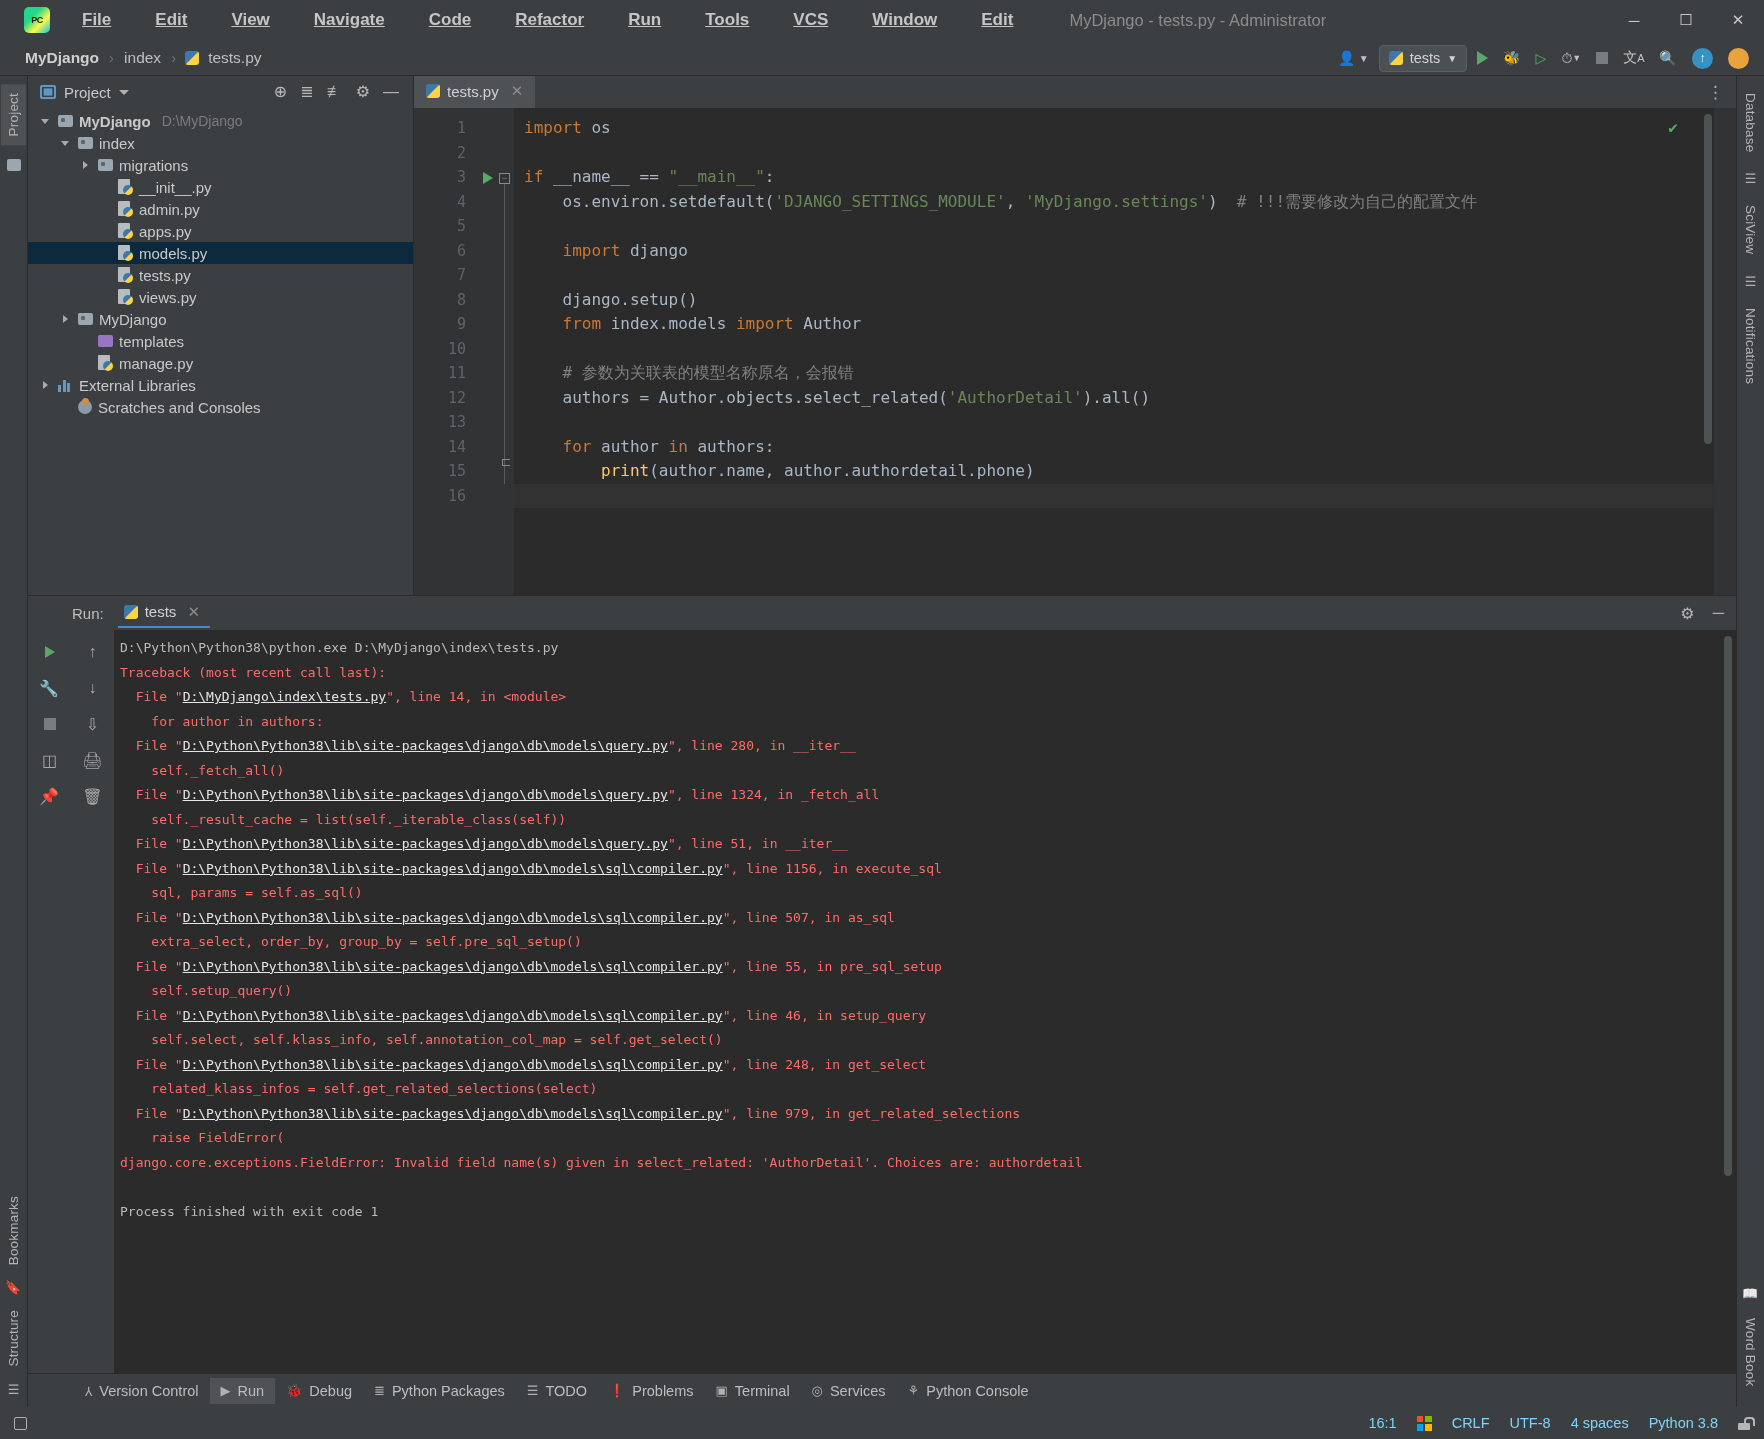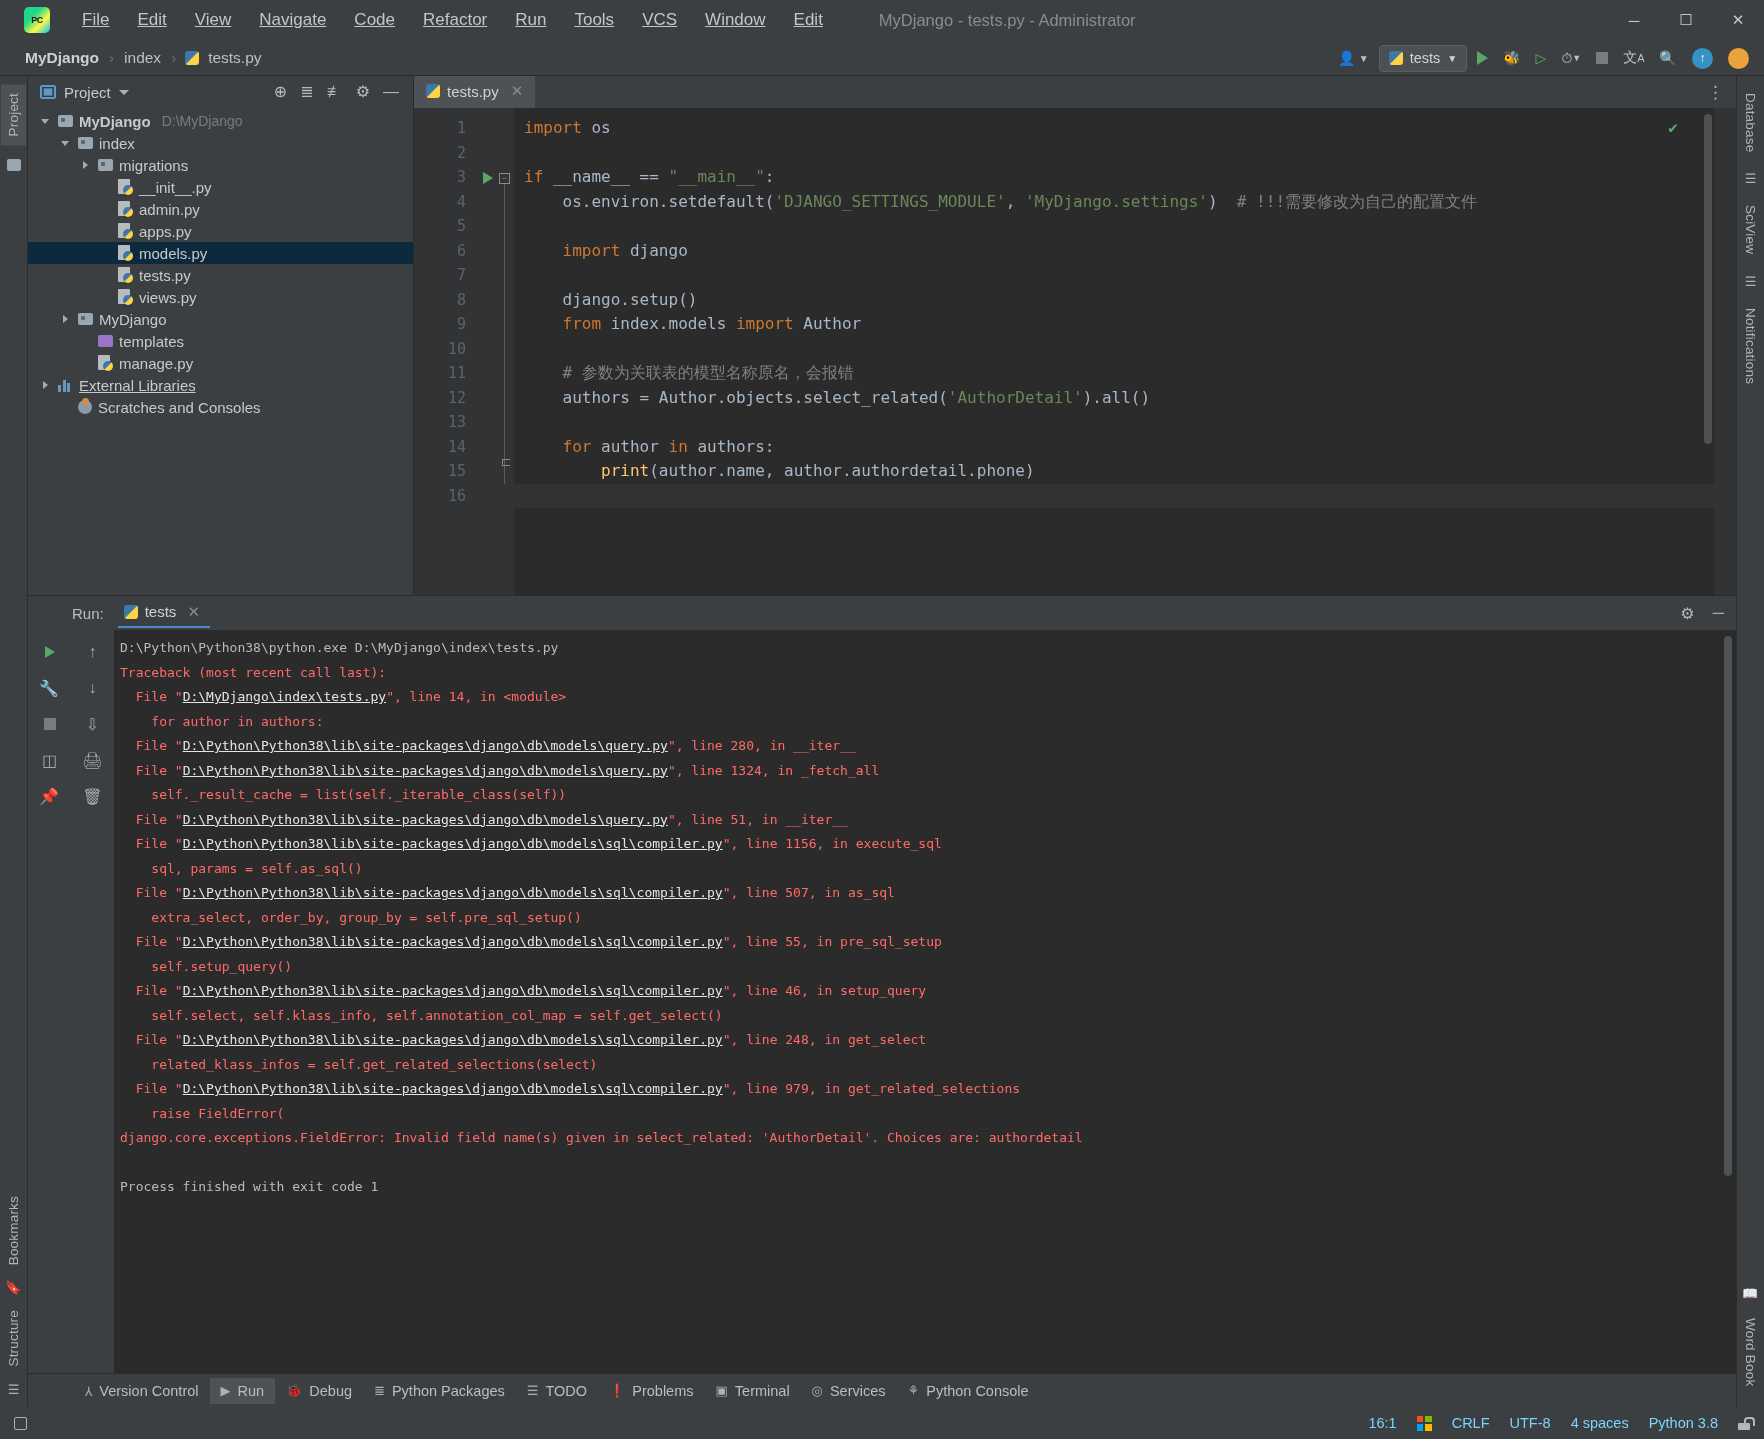--- a/index.html
+++ b/index.html
@@ -30,21 +30,21 @@
     background: linear-gradient(135deg,#21d789 0%,#21d789 35%,#fcf84a 65%,#07c3f2 100%);
     display: flex; align-items: center; justify-content: center;
     margin-right: 18px;
     flex: 0 0 26px;
   }
   .pc-logo span {
     font-size: 9px; font-weight: bold; color: #1b1b1b;
     font-family: "Liberation Sans", sans-serif;
     letter-spacing: -0.5px;
   }
-  .menubar { display: flex; align-items: center; gap: 0px; }
+  .menubar { display: flex; align-items: center; gap: 16px; font-weight: bold; }
   .menuitem {
     font-size: 17px; color: #c5c5c5; padding: 4px 14px;
     cursor: default; white-space: nowrap;
   }
   .menuitem u { text-decoration: underline; }
   .win-title {
     font-size: 16.5px; color: #8c8c8c; margin-left: 42px; white-space: nowrap;
   }
   .wincontrols {
     position: absolute; right: 0; top: 0; height: 40px;
@@ -439,21 +439,21 @@
               <div class="row" style="padding-left: 50px;">
                 <span class="arr "></span>
                 <span class="folder purple plain"></span>
                 <span class="rowlabel">templates</span>
               </div>
               <div class="row" style="padding-left: 50px;">
                 <span class="arr "></span>
                 <span class="pyfile"></span>
                 <span class="rowlabel">manage.py</span>
               </div>
-              <div class="row" style="padding-left: 10px; text-decoration: underline;">
+              <div class="row" style="padding-left: 10px;">
                 <span class="arr right"></span>
                 <span class="libico">
                   <i style="height:7px"></i>
                   <i style="height:12px"></i>
                   <i style="height:9px"></i>
                 </span>
                 <span class="rowlabel">External Libraries</span>
               </div>
               <div class="row" style="padding-left: 30px;">
                 <span class="arr "></span>
@@ -580,20 +580,21 @@
           </div>
           <div class="console" id="console">
             <div class="conscroll">
                 <i></i>
               </div>
           <div class="oline o-white">D:\Python\Python38\python.exe D:\MyDjango\index\tests.py</div>
               <div class="oline o-red">Traceback (most recent call last):</div>
               <div class="oline"><span class="o-red">  File "</span><span class="o-link">D:\MyDjango\index\tests.py</span><span class="o-red">", line 14, in &lt;module&gt;</span></div>
               <div class="oline o-red">    for author in authors:</div>
               <div class="oline"><span class="o-red">  File "</span><span class="o-link">D:\Python\Python38\lib\site-packages\django\db\models\query.py</span><span class="o-red">", line 280, in __iter__</span></div>
+              <div class="oline o-red">    self._fetch_all()</div>
               <div class="oline"><span class="o-red">  File "</span><span class="o-link">D:\Python\Python38\lib\site-packages\django\db\models\query.py</span><span class="o-red">", line 1324, in _fetch_all</span></div>
               <div class="oline o-red">    self._result_cache = list(self._iterable_class(self))</div>
               <div class="oline"><span class="o-red">  File "</span><span class="o-link">D:\Python\Python38\lib\site-packages\django\db\models\query.py</span><span class="o-red">", line 51, in __iter__</span></div>
               <div class="oline"><span class="o-red">  File "</span><span class="o-link">D:\Python\Python38\lib\site-packages\django\db\models\sql\compiler.py</span><span class="o-red">", line 1156, in execute_sql</span></div>
               <div class="oline o-red">    sql, params = self.as_sql()</div>
               <div class="oline"><span class="o-red">  File "</span><span class="o-link">D:\Python\Python38\lib\site-packages\django\db\models\sql\compiler.py</span><span class="o-red">", line 507, in as_sql</span></div>
               <div class="oline o-red">    extra_select, order_by, group_by = self.pre_sql_setup()</div>
               <div class="oline"><span class="o-red">  File "</span><span class="o-link">D:\Python\Python38\lib\site-packages\django\db\models\sql\compiler.py</span><span class="o-red">", line 55, in pre_sql_setup</span></div>
               <div class="oline o-red">    self.setup_query()</div>
               <div class="oline"><span class="o-red">  File "</span><span class="o-link">D:\Python\Python38\lib\site-packages\django\db\models\sql\compiler.py</span><span class="o-red">", line 46, in setup_query</span></div>

